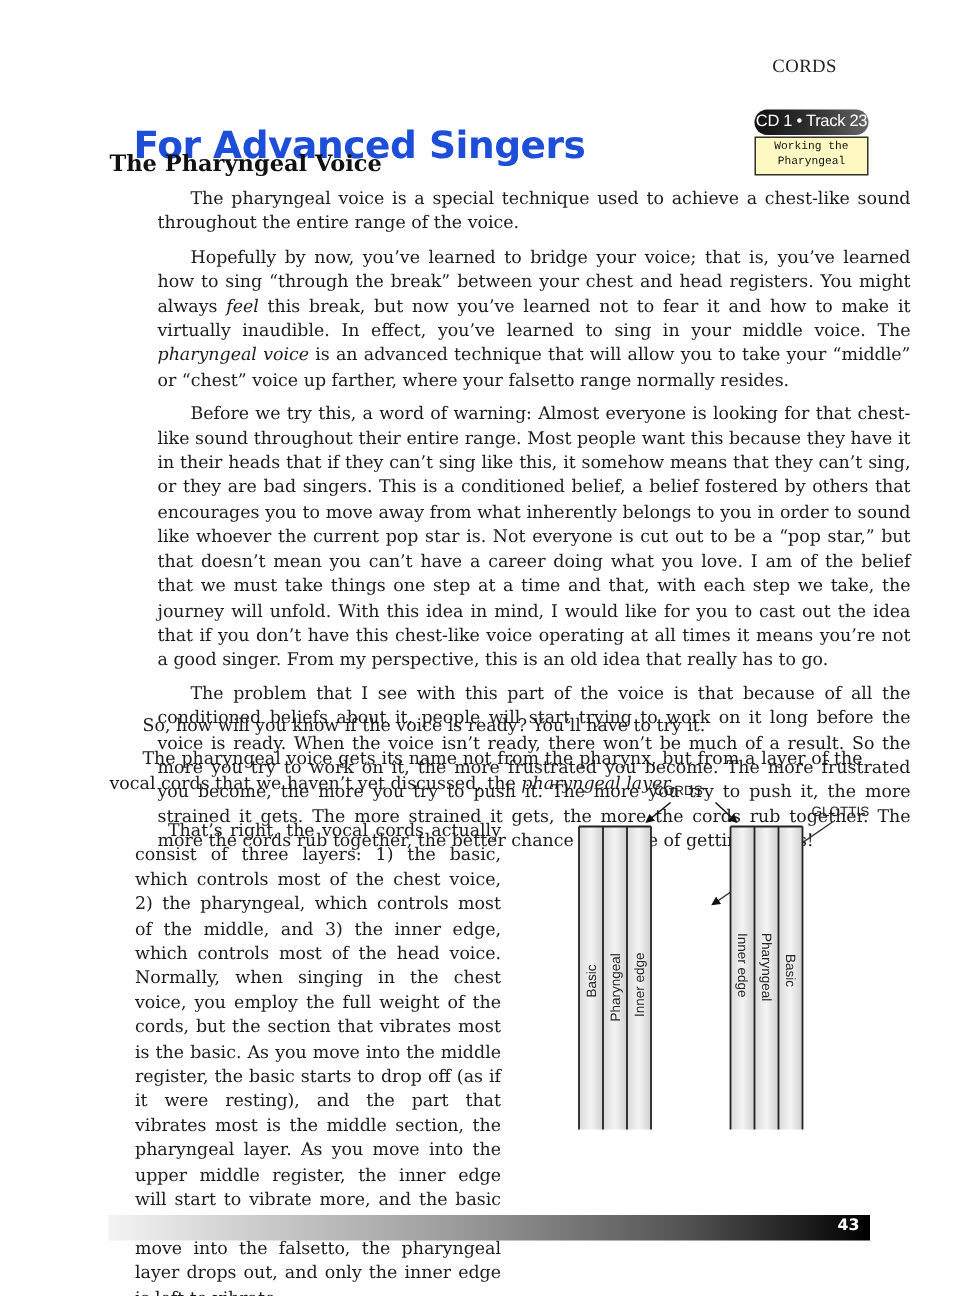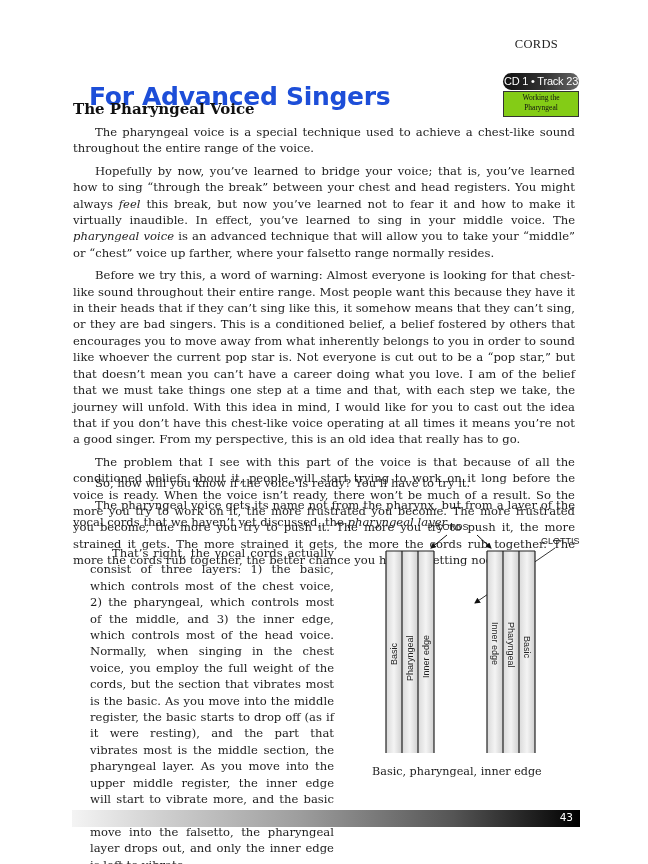--- a/index.html
+++ b/index.html
@@ -16,22 +16,22 @@
     position: absolute; left: 73px; top: 100px; margin: 0;
     font-family: "DejaVu Serif", serif; font-weight: bold; font-size: 15px; color: #111; text-align: center;
   }
   .cd-badge { position: absolute; left: 503px; top: 73px; width: 76px; }
   .cd-pill {
     height: 17px; border-radius: 9px; background: linear-gradient(90deg,#111 0%,#333 55%,#666 100%);
     color: #fff; font-family: "Liberation Sans", sans-serif; font-size: 11px; text-align: center; line-height: 17px;
     letter-spacing: -0.2px;
   }
   .cd-box {
-    border: 1px solid #333; margin-top: 1px; height: 23px; background: #84cc16;
-    font-family: Liberation Serif, serif; font-size: 7.5px; line-height: 10px; text-align: center; padding-top: 1px; color: #111;
+    border: 1px solid #333; margin-top: 1px; height: 23px; background: #fef9c3;
+    font-family: Liberation Mono, monospace; font-size: 7.5px; line-height: 10px; text-align: center; padding-top: 1px; color: #111;
   }
   .body-text {
     position: absolute; left: 73px; width: 502px;
     font-family: "DejaVu Serif", serif; font-size: 11.6px; line-height: 16.4px; color: #1c1c1c;
     text-align: justify;
   }
   .body-text p { margin: 0 0 6px 0; text-indent: 22px; }
   .col-text {
     position: absolute; left: 73px; top: 528px; width: 278px;
     font-family: "DejaVu Serif", serif; font-size: 11.6px; line-height: 16.4px; color: #1c1c1c; text-align: justify;
@@ -41,42 +41,42 @@
   .caption {
     position: absolute; left: 372px; top: 764px; width: 220px;
     font-family: "DejaVu Serif", serif; font-size: 11.2px; line-height: 16px; color: #1c1c1c;
   }
   .footer-bar {
     position: absolute; left: 72px; top: 810px; width: 508px; height: 17px;
     background: linear-gradient(90deg, #f4f4f4 0%, #cfcfcf 18%, #9d9d9d 45%, #555 75%, #000 100%);
   }
   .page-number {
     position: absolute; right: 7px; top: 1px;
-    font-family: "DejaVu Sans", sans-serif; font-weight: normal; font-size: 10.5px; color: #fff;
+    font-family: "DejaVu Sans", sans-serif; font-weight: bold; font-size: 10.5px; color: #fff;
   }
   .fig-label { font-family: "Liberation Sans", sans-serif; font-size: 9px; fill: #222; }
   .layer-label { font-family: "Liberation Sans", sans-serif; font-size: 9px; fill: #222; }
 </style>
 </head>
 <body>
 
 <div class="running-head">CORDS</div>
 
 <h1 class="title">For Advanced Singers</h1>
 <h2 class="subtitle">The Pharyngeal Voice</h2>
 
 <div class="cd-badge">
   <div class="cd-pill">CD 1 • Track 23</div>
   <div class="cd-box">
     <div>Working the</div>
     <div>Pharyngeal</div>
   </div>
 </div>
 
-<div class="body-text" style="top:124px;">
+<div class="body-text" style="top:124px;margin-left:32px;">
   <p>The pharyngeal voice is a special technique used to achieve a chest-like sound throughout the entire range of the voice.</p>
   <p><span>Hopefully by now, you’ve learned to bridge your voice; that is, you’ve learned how to sing “through the break” between your chest and head registers. You might always </span><em>feel</em><span> this break, but now you’ve learned not to fear it and how to make it virtually inaudible. In effect, you’ve learned to sing in your middle voice. The </span><em>pharyngeal voice</em><span> is an advanced technique that will allow you to take your “middle” or “chest” voice up farther, where your falsetto range normally resides.</span></p>
   <p>Before we try this, a word of warning: Almost everyone is looking for that chest-like sound throughout their entire range. Most people want this because they have it in their heads that if they can’t sing like this, it somehow means that they can’t sing, or they are bad singers. This is a conditioned belief, a belief fostered by others that encourages you to move away from what inherently belongs to you in order to sound like whoever the current pop star is. Not everyone is cut out to be a “pop star,” but that doesn’t mean you can’t have a career doing what you love. I am of the belief that we must take things one step at a time and that, with each step we take, the journey will unfold. With this idea in mind, I would like for you to cast out the idea that if you don’t have this chest-like voice operating at all times it means you’re not a good singer. From my perspective, this is an old idea that really has to go.</p>
   <p>The problem that I see with this part of the voice is that because of all the conditioned beliefs about it, people will start trying to work on it long before the voice is ready. When the voice isn’t ready, there won’t be much of a result. So the more you try to work on it, the more frustrated you become. The more frustrated you become, the more you try to push it. The more you try to push it, the more strained it gets. The more strained it gets, the more the cords rub together. The more the cords rub together, the better chance you have of getting nodes!</p>
 </div>
 
 <div class="body-text" style="top:475px;">
   <p>So, how will you know if the voice is ready? You’ll have to try it.</p>
   <p><span>The pharyngeal voice gets its name not from the pharynx, but from a layer of the vocal cords that we haven’t yet discussed, the </span><em>pharyngeal layer</em><span>.</span></p>
 </div>
@@ -127,18 +127,17 @@
     <line x1="138" y1="36" x2="138" y2="238" stroke="#222" stroke-width="1.2"></line>
     <line x1="154" y1="36" x2="154" y2="238" stroke="#222" stroke-width="1.2"></line>
     <line x1="170" y1="36" x2="170" y2="238" stroke="#222" stroke-width="1.2"></line>
     <text class="layer-label" transform="translate(127,107) rotate(90)">Inner edge</text>
     <text class="layer-label" transform="translate(143,107) rotate(90)">Pharyngeal</text>
     <text class="layer-label" transform="translate(159,121) rotate(90)">Basic</text>
   </g>
 </svg>
 
 <div class="caption">
-  <div>Basic, pharyngeal, inner edge</div>
 </div>
 
 <div class="footer-bar">
   <span class="page-number">43</span>
 </div>
 
 </body></html>

